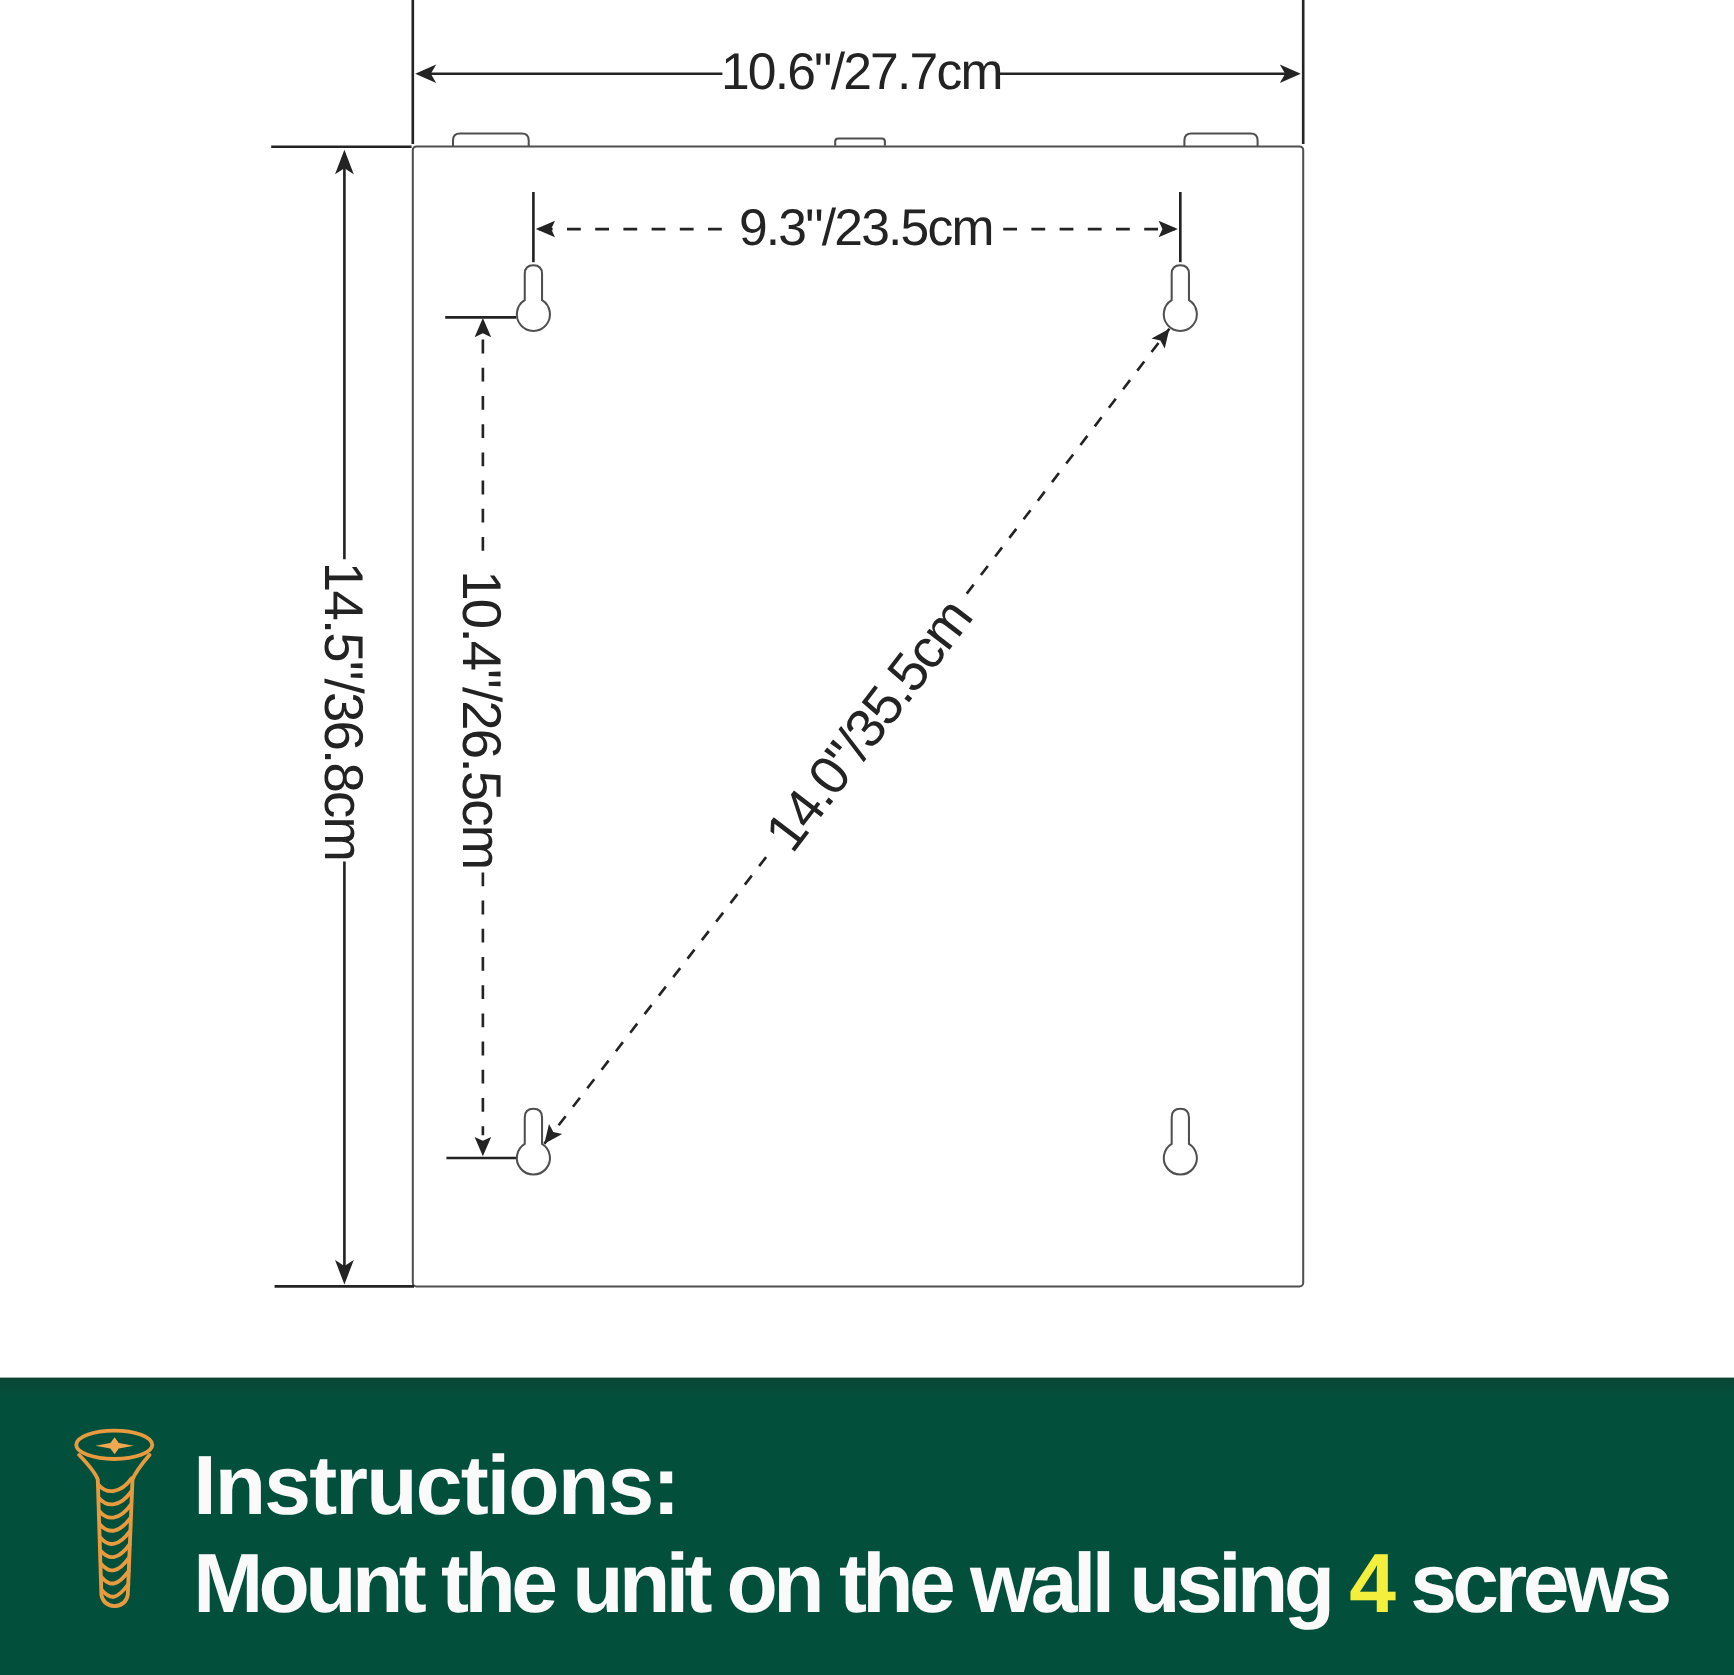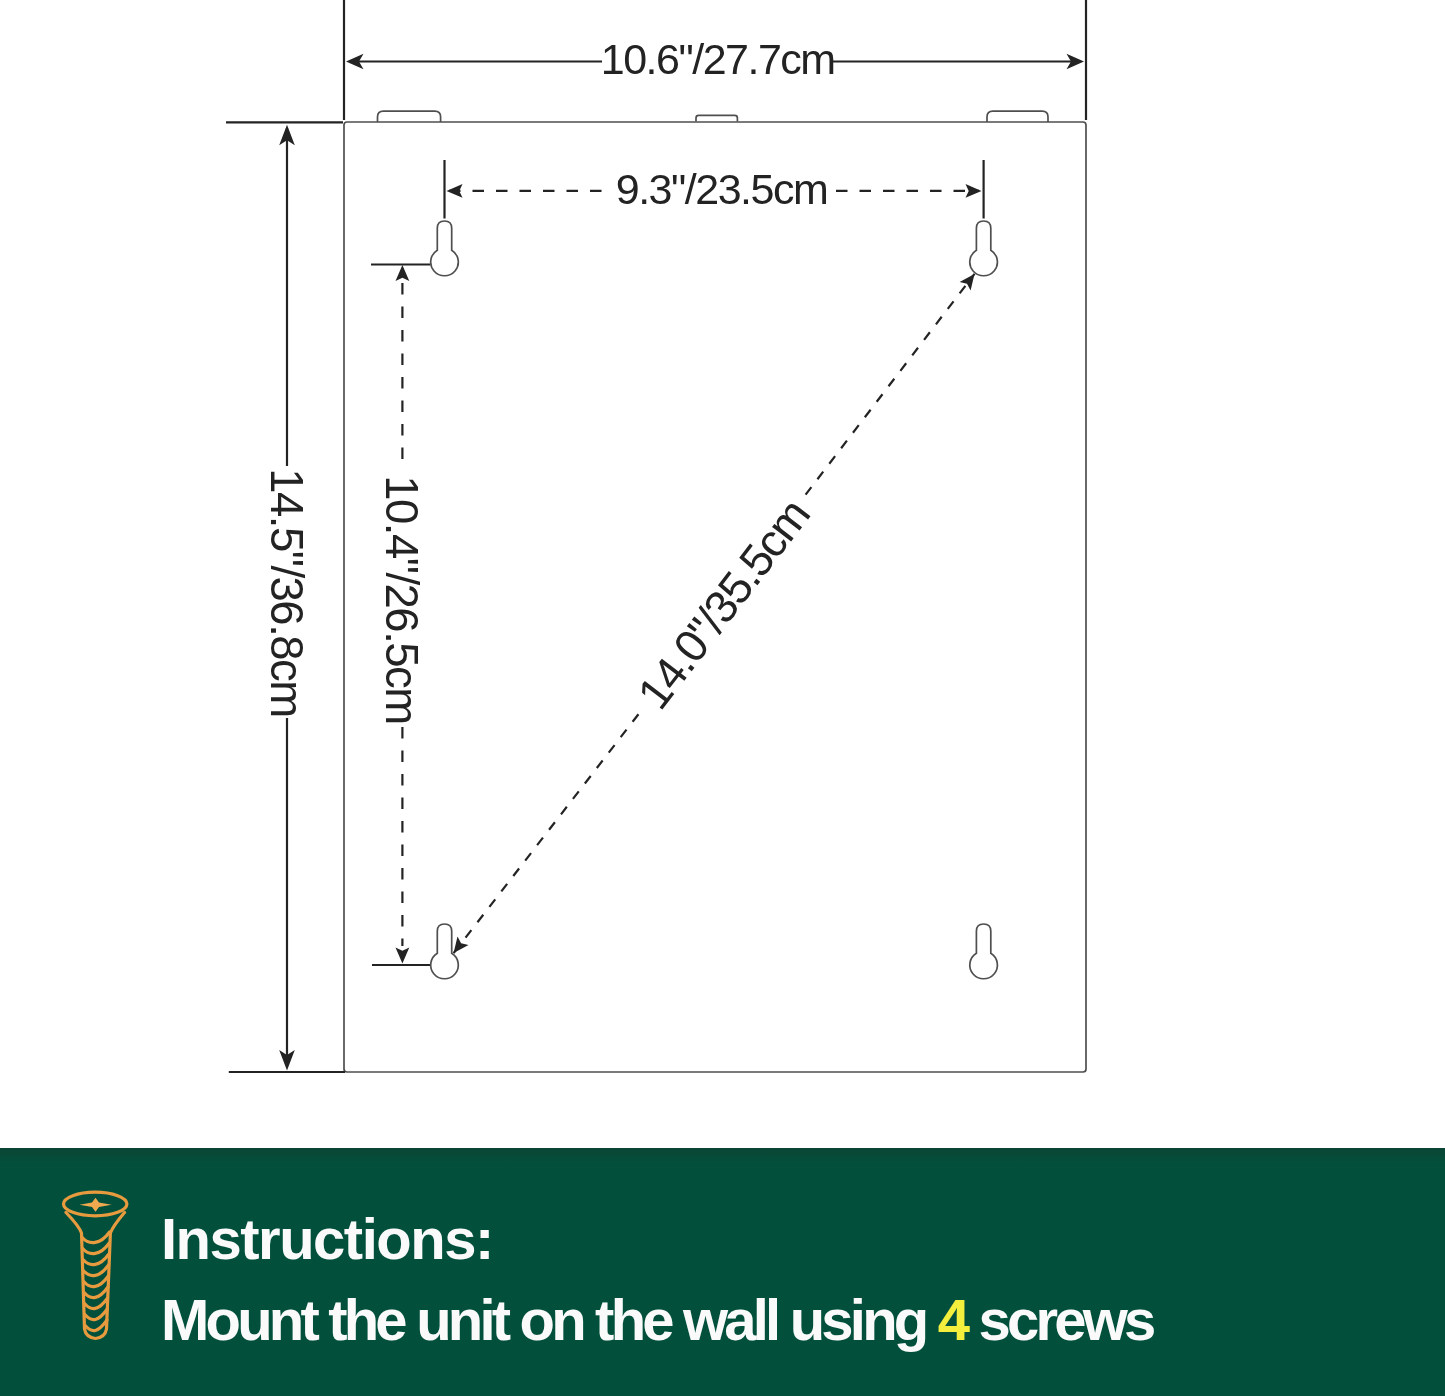--- a/index.html
+++ b/index.html
@@ -1,19 +1,19 @@
 <!DOCTYPE html>
 <html><head>
 <meta charset="utf-8">
 <style>
   html,body{margin:0;padding:0;background:#ffffff;}
   body{width:1445px;height:1396px;position:relative;font-family:"Liberation Sans",sans-serif;overflow:hidden;}
   .dimlabel{fill:#232323;font-family:"Liberation Sans",sans-serif;font-size:43px;letter-spacing:-1.5px;}
   .banner{position:absolute;left:0;top:1148px;width:1445px;height:248px;background:linear-gradient(180deg,#0b4534 0px,#02503c 16px);}
-  .btxt{position:absolute;left:161px;top:1198px;color:#fafafa;font-weight:bold;font-size:58px;line-height:81px;letter-spacing:-1.5px;white-space:nowrap;}
+  .btxt{position:absolute;left:161px;top:1198px;color:#fafafa;font-weight:bold;font-size:70px;line-height:81px;letter-spacing:-1.5px;white-space:nowrap;}
   .l2{letter-spacing:-3.8px;}
   .yellow{color:#f4ee3c;}
   .dimlabelV{font-size:45.5px;}
 </style>
 </head>
 <body>
 <svg width="1445" height="1148" viewBox="0 0 1445 1148" style="position:absolute;left:0;top:0">
   <g stroke="#4f4f4f" stroke-width="1.7" fill="#ffffff">
 
     <path d="M377.5 122 L377.5 117 Q377.5 111.2 383.3 111.2 L434.8 111.2 Q440.6 111.2 440.6 117 L440.6 122"></path>

